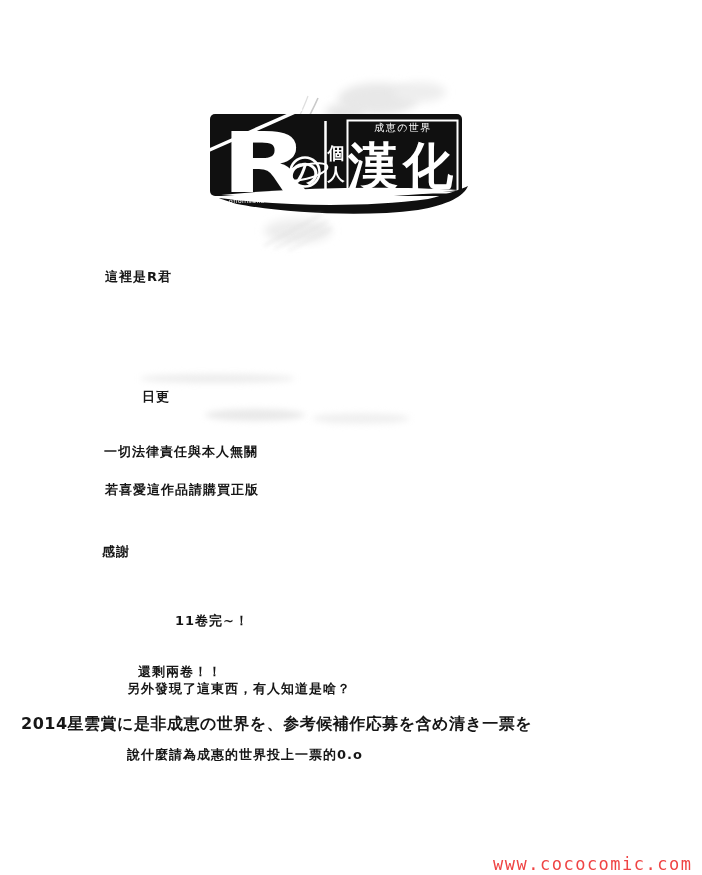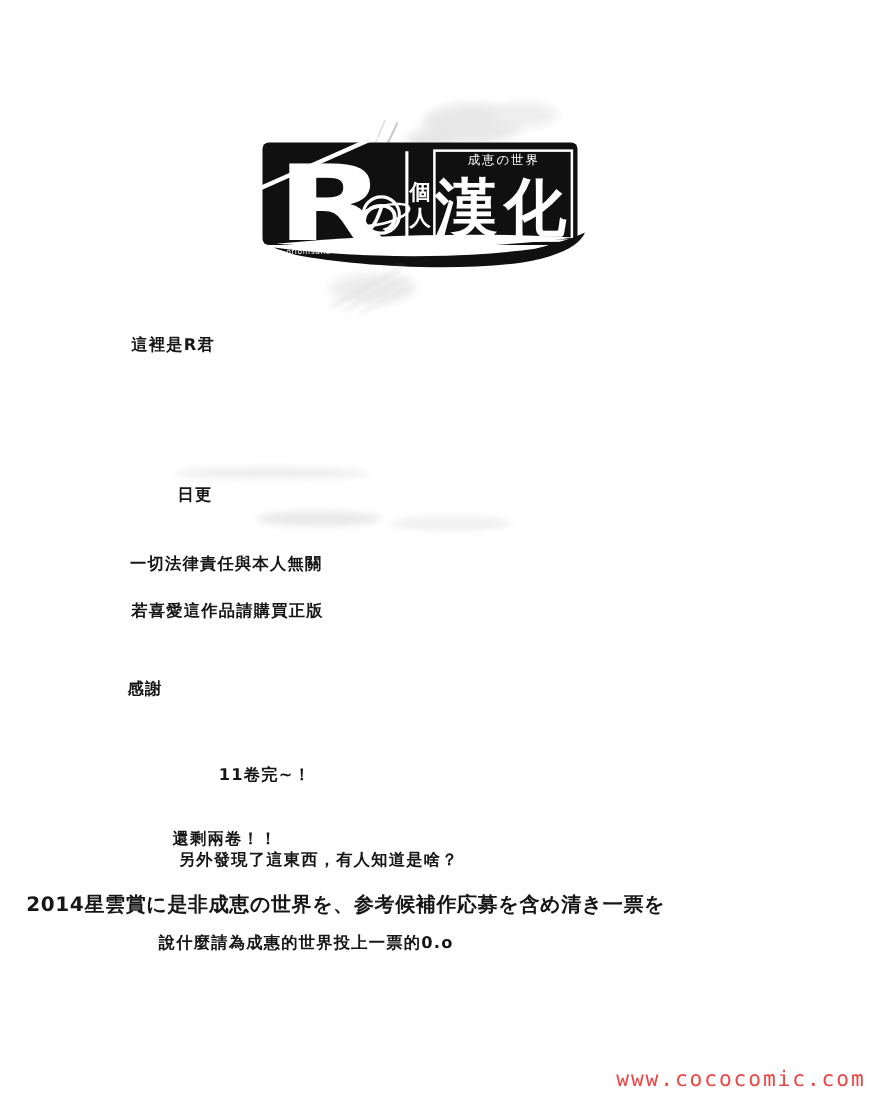--- a/index.html
+++ b/index.html
@@ -15,21 +15,21 @@
   .l-intro1{left:105px;top:270px;}
   .l-intro2{left:105px;top:305px;}
   .l-intro3{left:105px;top:340px;}
   .l-daily {left:142px;top:390px;}
   .l-rule1 {left:105px;top:437px;}
   .l-rule2 {left:104px;top:445px;}
   .l-rule3 {left:105px;top:483px;}
   .l-thanks{left:102px;top:545px;}
   .l-note1 {left:138px;top:614px;margin-left:37px;}
   .l-note2 {left:138px;top:649px;margin-top:16px;}
-  .l-note3 {left:143px;top:682px;}
+  .l-note3 {left:127px;top:682px;}
   .l-jp    {left:21px; top:715px;font-size:16px;letter-spacing:0.5px;}
   .l-close {left:127px;top:748px;}
   .watermark{
     position:absolute;left:493px;top:854px;white-space:nowrap;
     font-family:"DejaVu Sans Mono","DejaVu Sans",monospace;
     font-size:17px;font-weight:400;color:#ef4444;letter-spacing:1.5px;
   }
   
   .smudge{position:absolute;border-radius:50%;filter:blur(3px);}
   .sm1{left:205px;top:409px;width:100px;height:12px;background:#e9e9e9;}

